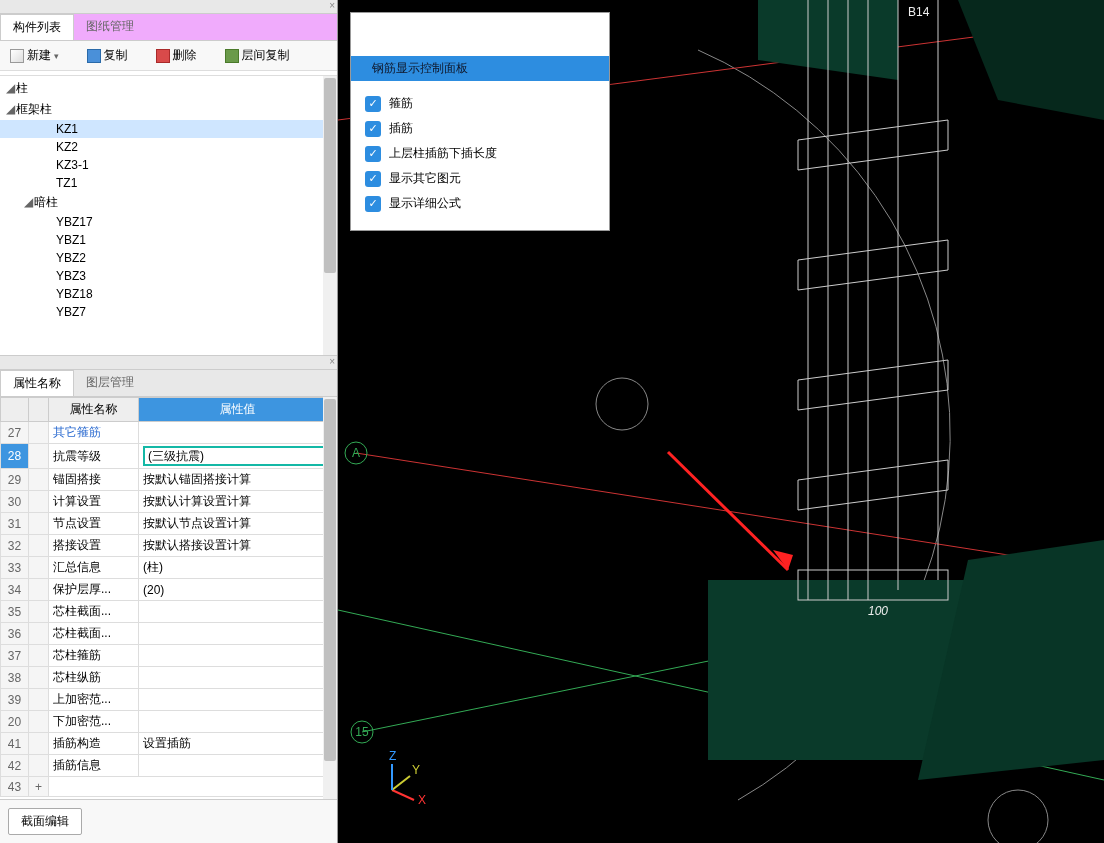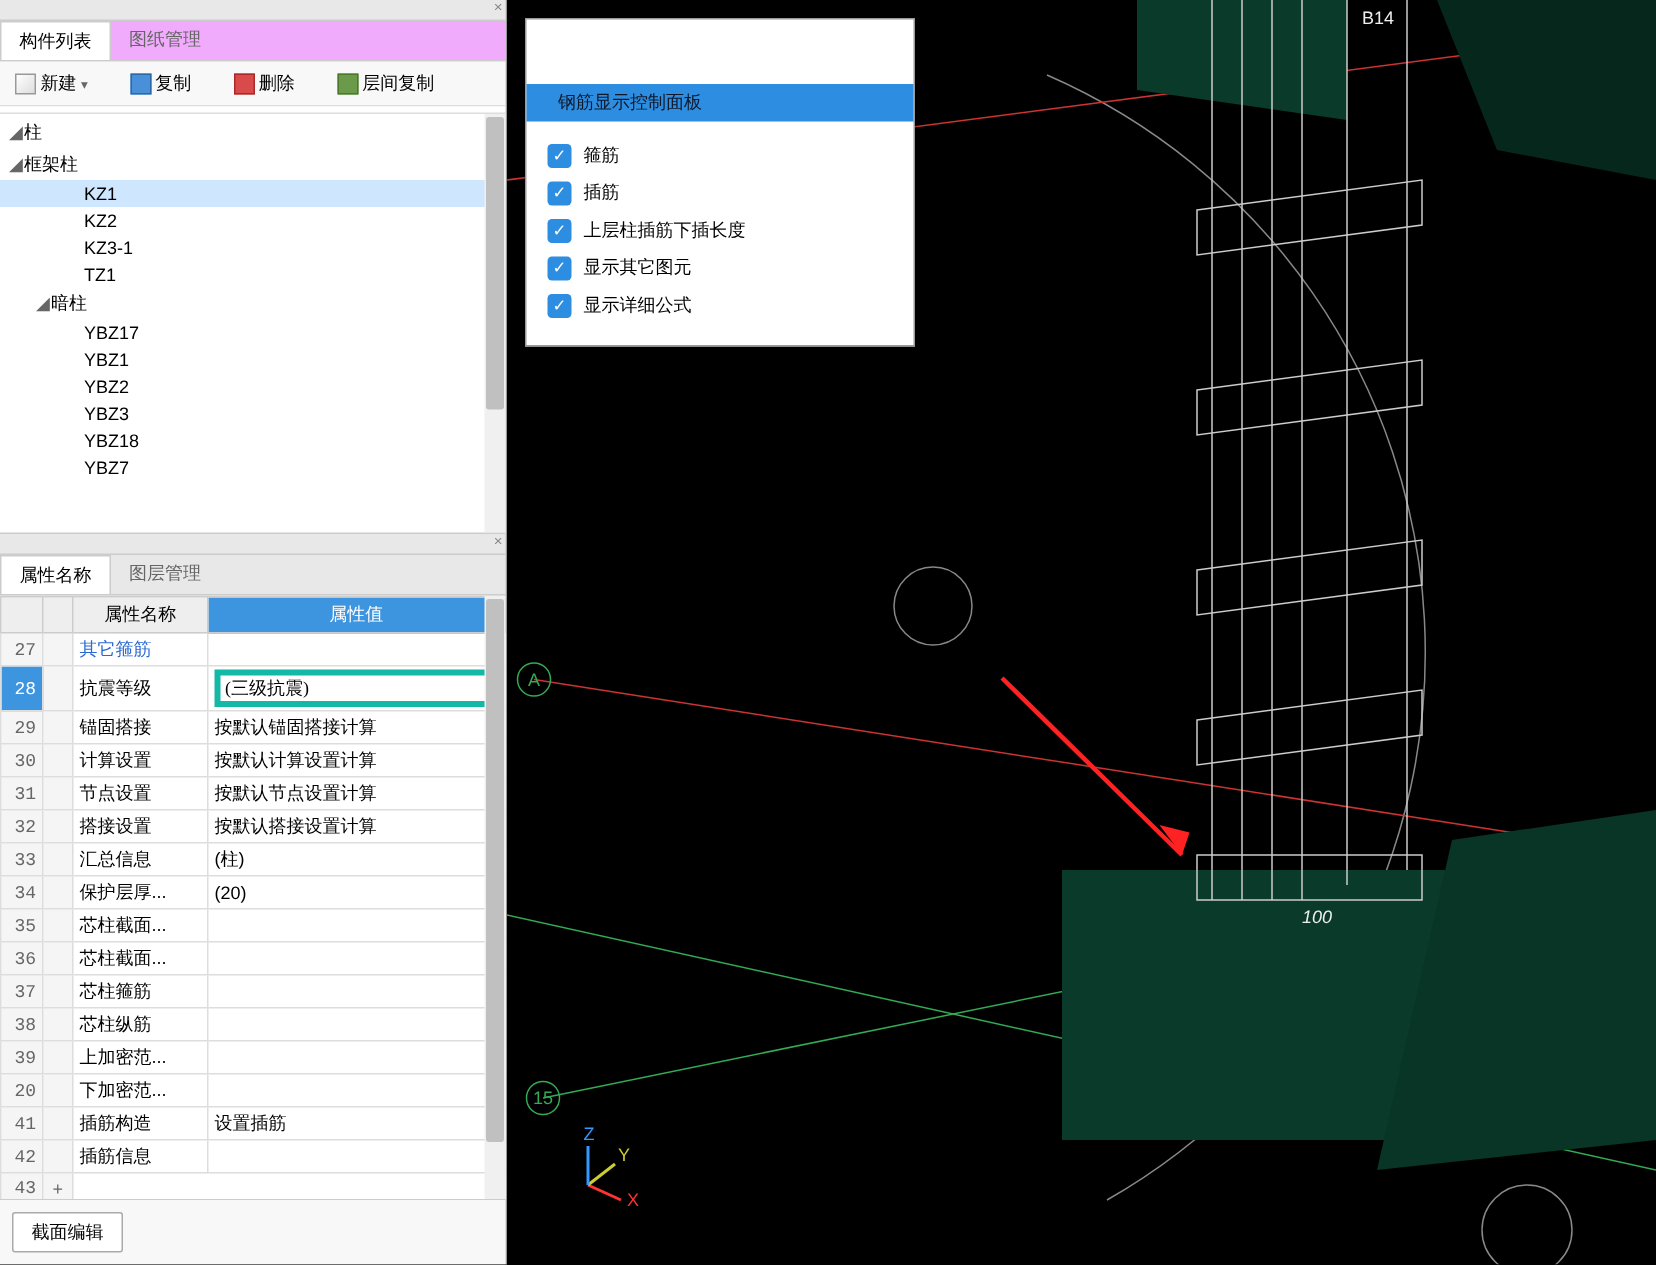--- a/index.html
+++ b/index.html
@@ -40,26 +40,26 @@
 
 .close-x { position:absolute; right:2px; top:0; font-size:10px; color:#888; cursor:pointer; }
 .mid-header { position:relative; height:14px; background:#e8e8e8; border-bottom:1px solid #ccc; }
 
 .prop-tabs { display:flex; background:#e8e8e8; border-bottom:1px solid #ccc; }
 .prop-wrap { flex:1; overflow-y:auto; background:#fff; position:relative; }
 .prop-table { width:100%; border-collapse: collapse; }
 .prop-table th { background:#eee; border:1px solid #ccc; padding:3px; font-weight:normal; }
 .prop-table th.val-head { background:#3d95e0; color:#fff; }
 .prop-table td { border:1px solid #ddd; padding:2px 4px; height:20px; }
-.prop-table td.rownum { background:#f5f5f5; text-align:right; width:28px; color:#666;font-family:Liberation Mono, monospace; }
+.prop-table td.rownum { background:#f5f5f5; text-align:center; width:28px; color:#666; }
 .prop-table td.expand { background:#f5f5f5; text-align:center; width:20px; color:#666; }
 .prop-table td.name { width:90px; }
 .prop-table tr.sel td.rownum { background:#3d95e0; color:#fff; }
 .prop-table tr.sel td.val { }
-.prop-table tr.sel .val-input { width:100%; border:4px solid #14b8a6; padding:1px 3px;font-family:Liberation Serif, serif; }
+.prop-table tr.sel .val-input { width:100%; border:2px solid #14b8a6; padding:1px 3px; }
 .link { color:#2a6ad0; cursor:pointer; }
 
 .bottom-bar { padding:8px; border-top:1px solid #ccc; background:#f8f8f8; }
 .btn { padding:4px 12px; border:1px solid #aaa; background:#fff; cursor:pointer; border-radius:2px; }
 
 
 .viewport { position:absolute; inset:0; background:#000; }
 
 
 .float-panel { position:absolute; left:12px; top:12px; width:260px; background:#fff; border:1px solid #999; box-shadow:0 2px 6px rgba(0,0,0,.3); }

